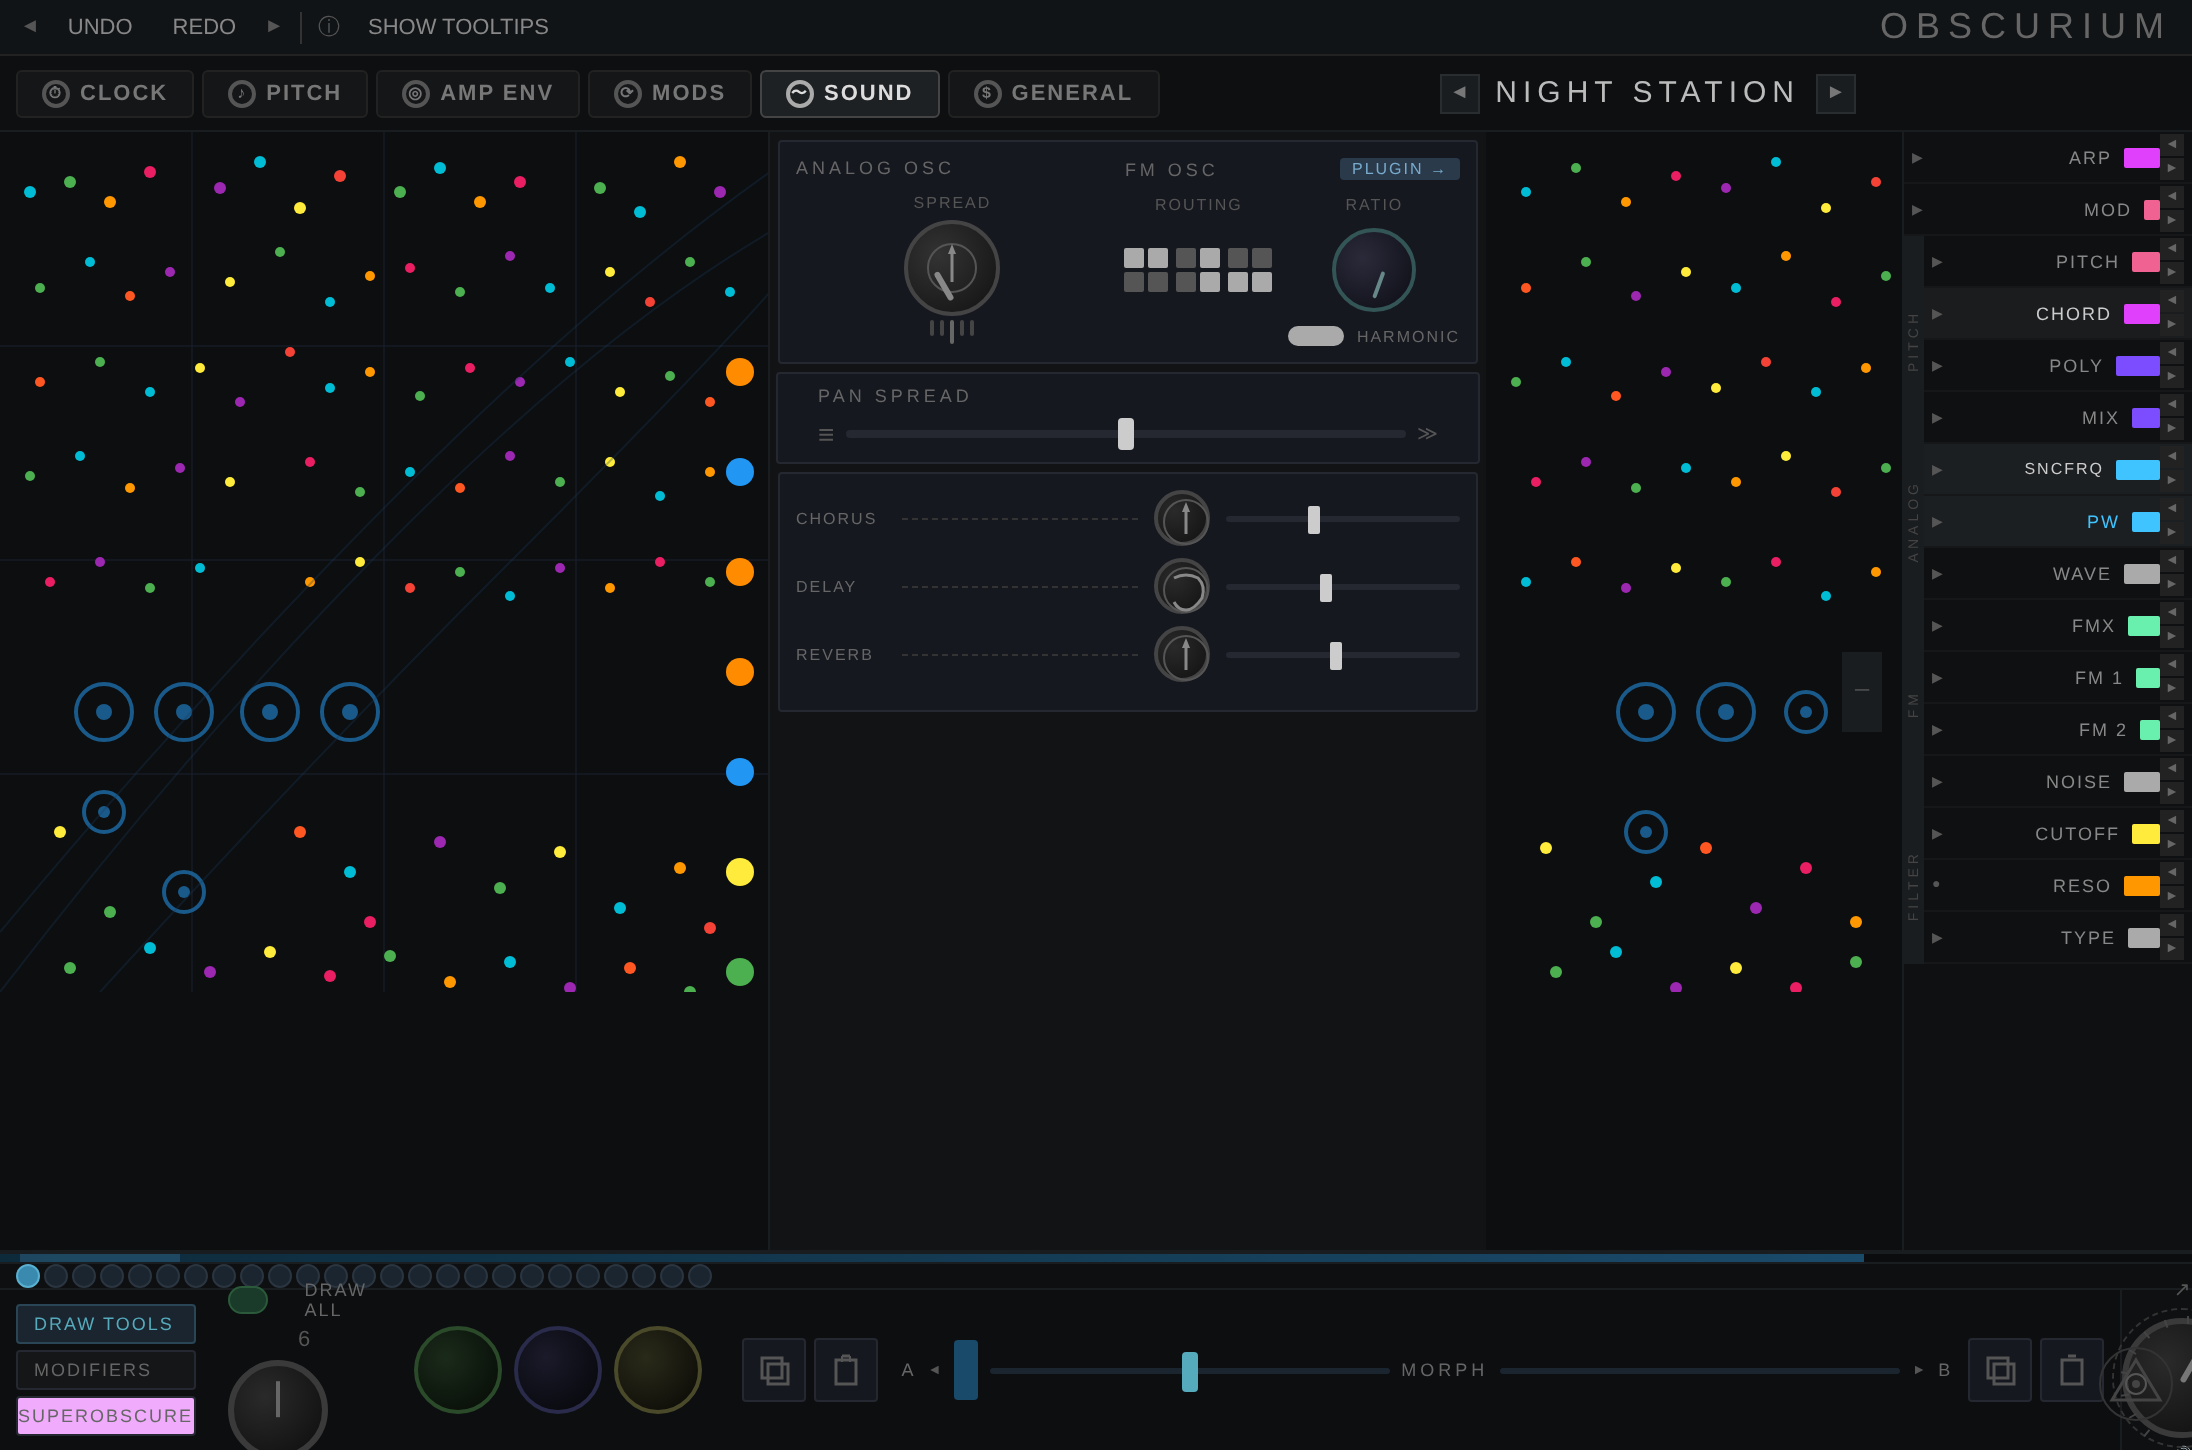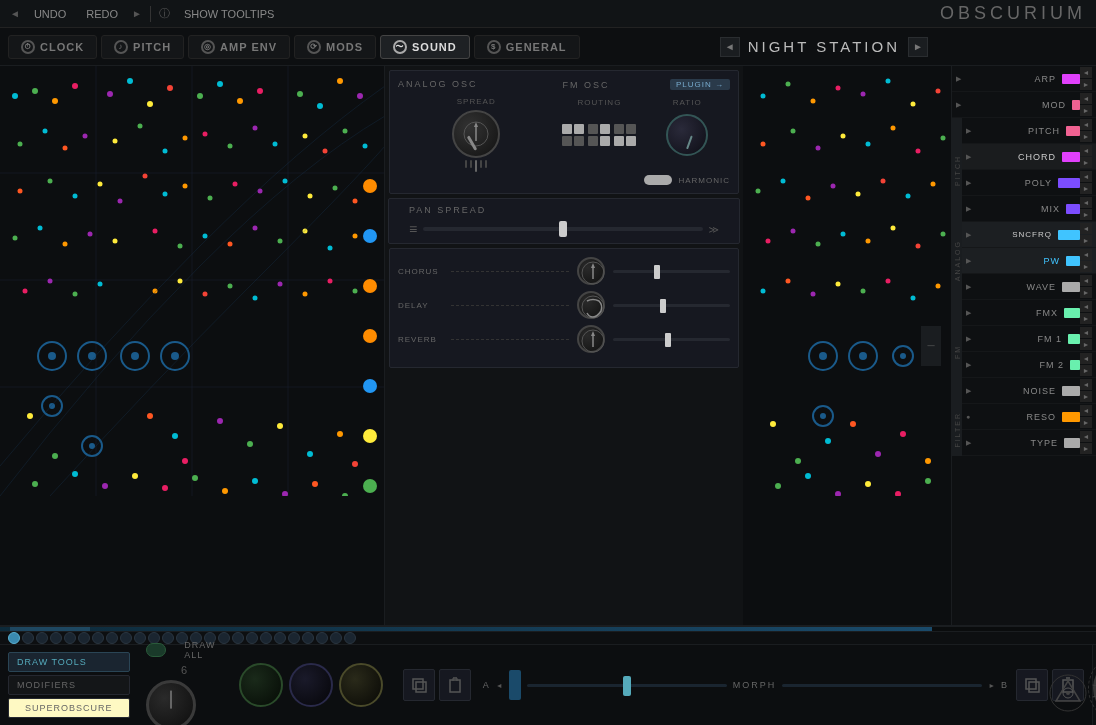--- a/index.html
+++ b/index.html
@@ -182,21 +182,21 @@
       display: flex;
       gap: 4px;
       align-items: center;
       justify-content: center;
       height: 48px;
     }
     .harmonic-section {
       display: flex;
       align-items: center;
       gap: 6px;
-      margin-top: 16px;
+      margin-top: 4px;
     }
     .harmonic-toggle {
       width: 28px;
       height: 10px;
       background: #aaa;
       border-radius: 5px;
     }
     .harmonic-label {
       font-size: 8px;
       color: #666;
@@ -434,26 +434,26 @@
       background: #141618;
       border: 1px solid #252830;
       color: #666;
       font-size: 9px;
       letter-spacing: 1px;
       padding: 4px 8px;
       cursor: pointer;
       border-radius: 2px;
     }
     .superobscure-btn {
-      background: #fef9c3;
+      background: #f0abfc;
       border: 1px solid #252830;
       color: #666;
       font-size: 9px;
       letter-spacing: 1px;
-      padding: 4px 16px;
+      padding: 4px 0;
       cursor: pointer;
       border-radius: 2px;
     }
 
     .morph-section {
       display: flex;
       align-items: center;
       gap: 6px;
       flex: 1;
       justify-content: center;
@@ -1096,20 +1096,29 @@
           </div>
         </div>
       </div>
 
       <div style="display:flex;align-items:stretch;">
         <div style="width:10px;background:#1a1d20;display:flex;align-items:center;justify-content:center;">
           <span class="vert-label">FILTER</span>
         </div>
         <div style="flex:1;">
           <div class="inst-item">
+            <span class="inst-arrow">▶</span>
+            <span class="inst-label">CUTOFF</span>
+            <div class="inst-bar" style="width:14px;background:#ffeb3b;"></div>
+            <div class="inst-arrows">
+              <div class="inst-arrow-btn">◄</div>
+              <div class="inst-arrow-btn">►</div>
+            </div>
+          </div>
+          <div class="inst-item">
             <span class="inst-arrow">●</span>
             <span class="inst-label">RESO</span>
             <div class="inst-bar" style="width:18px;background:#ff9800;"></div>
             <div class="inst-arrows">
               <div class="inst-arrow-btn">◄</div>
               <div class="inst-arrow-btn">►</div>
             </div>
           </div>
           <div class="inst-item">
             <span class="inst-arrow">▶</span>

